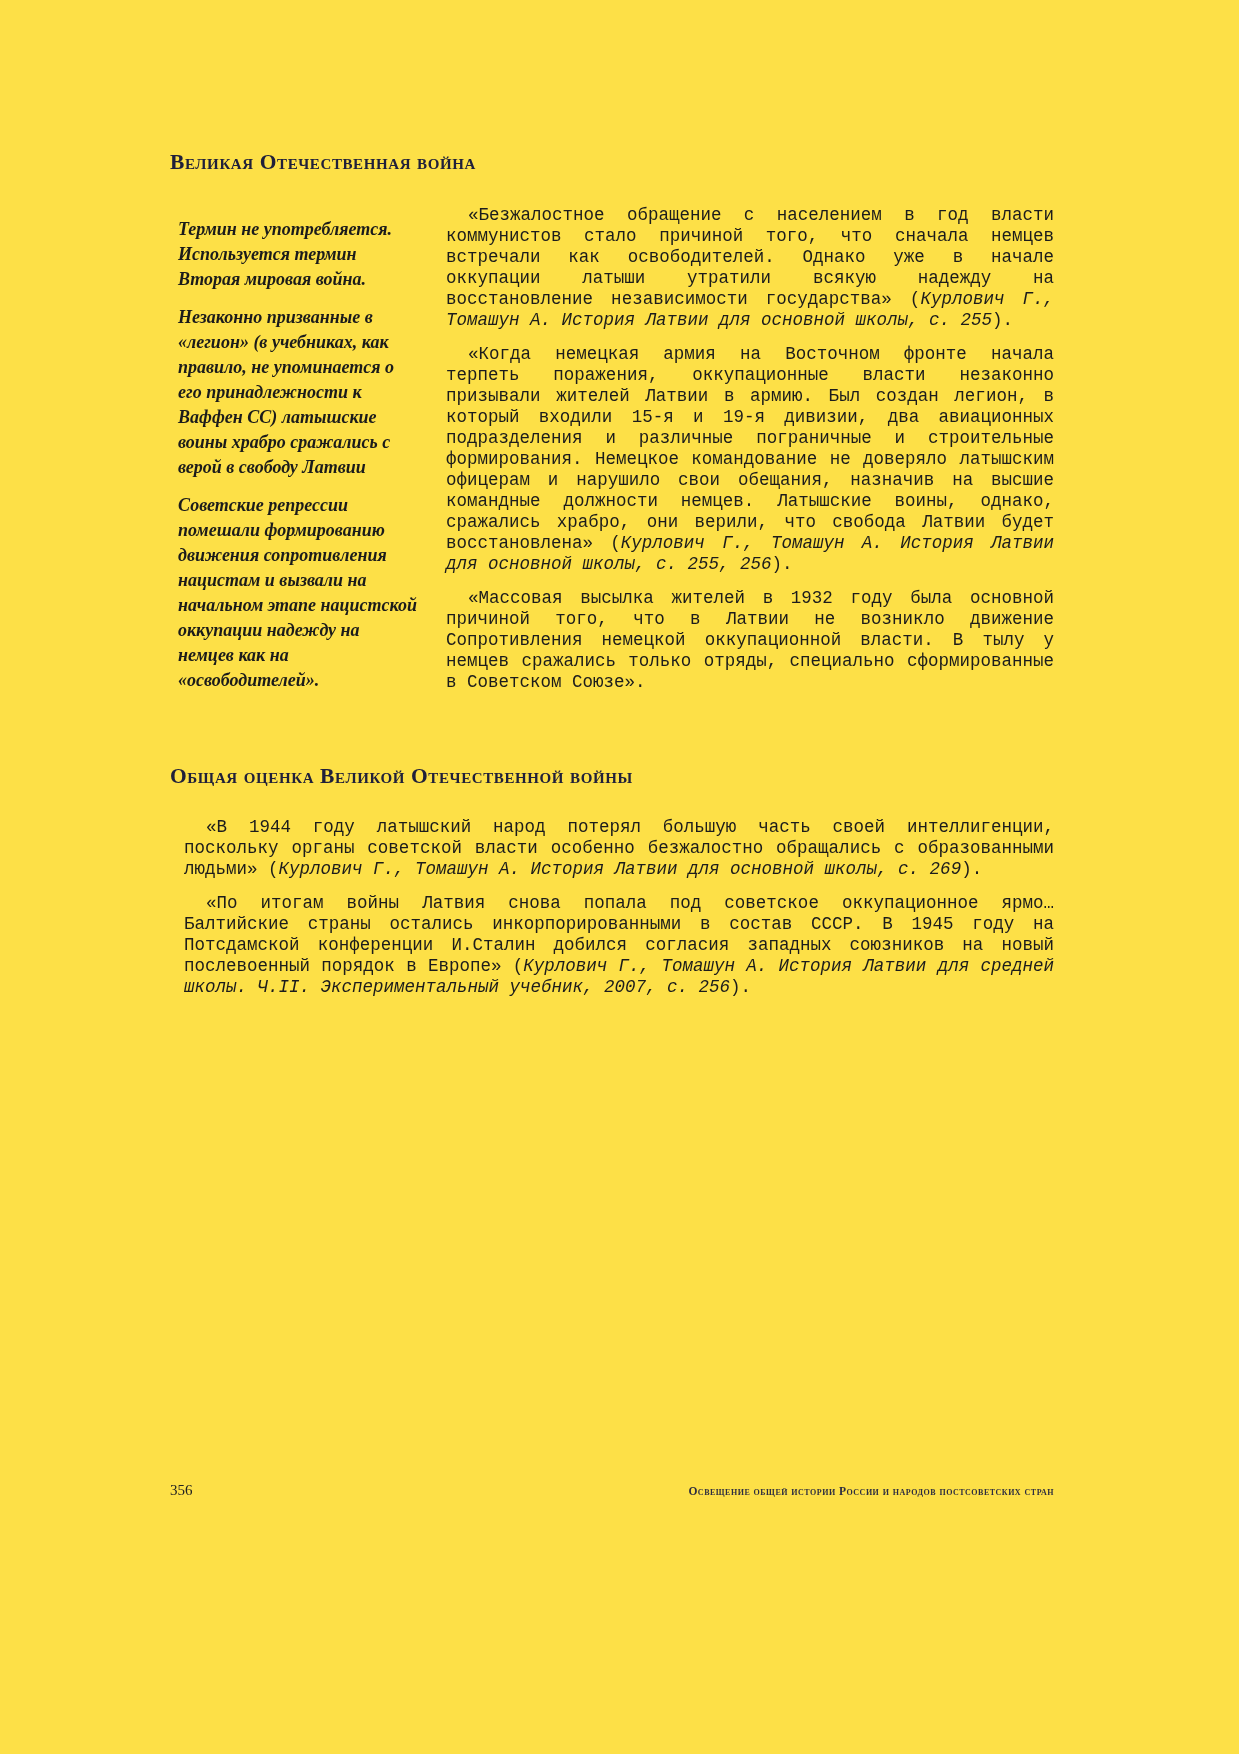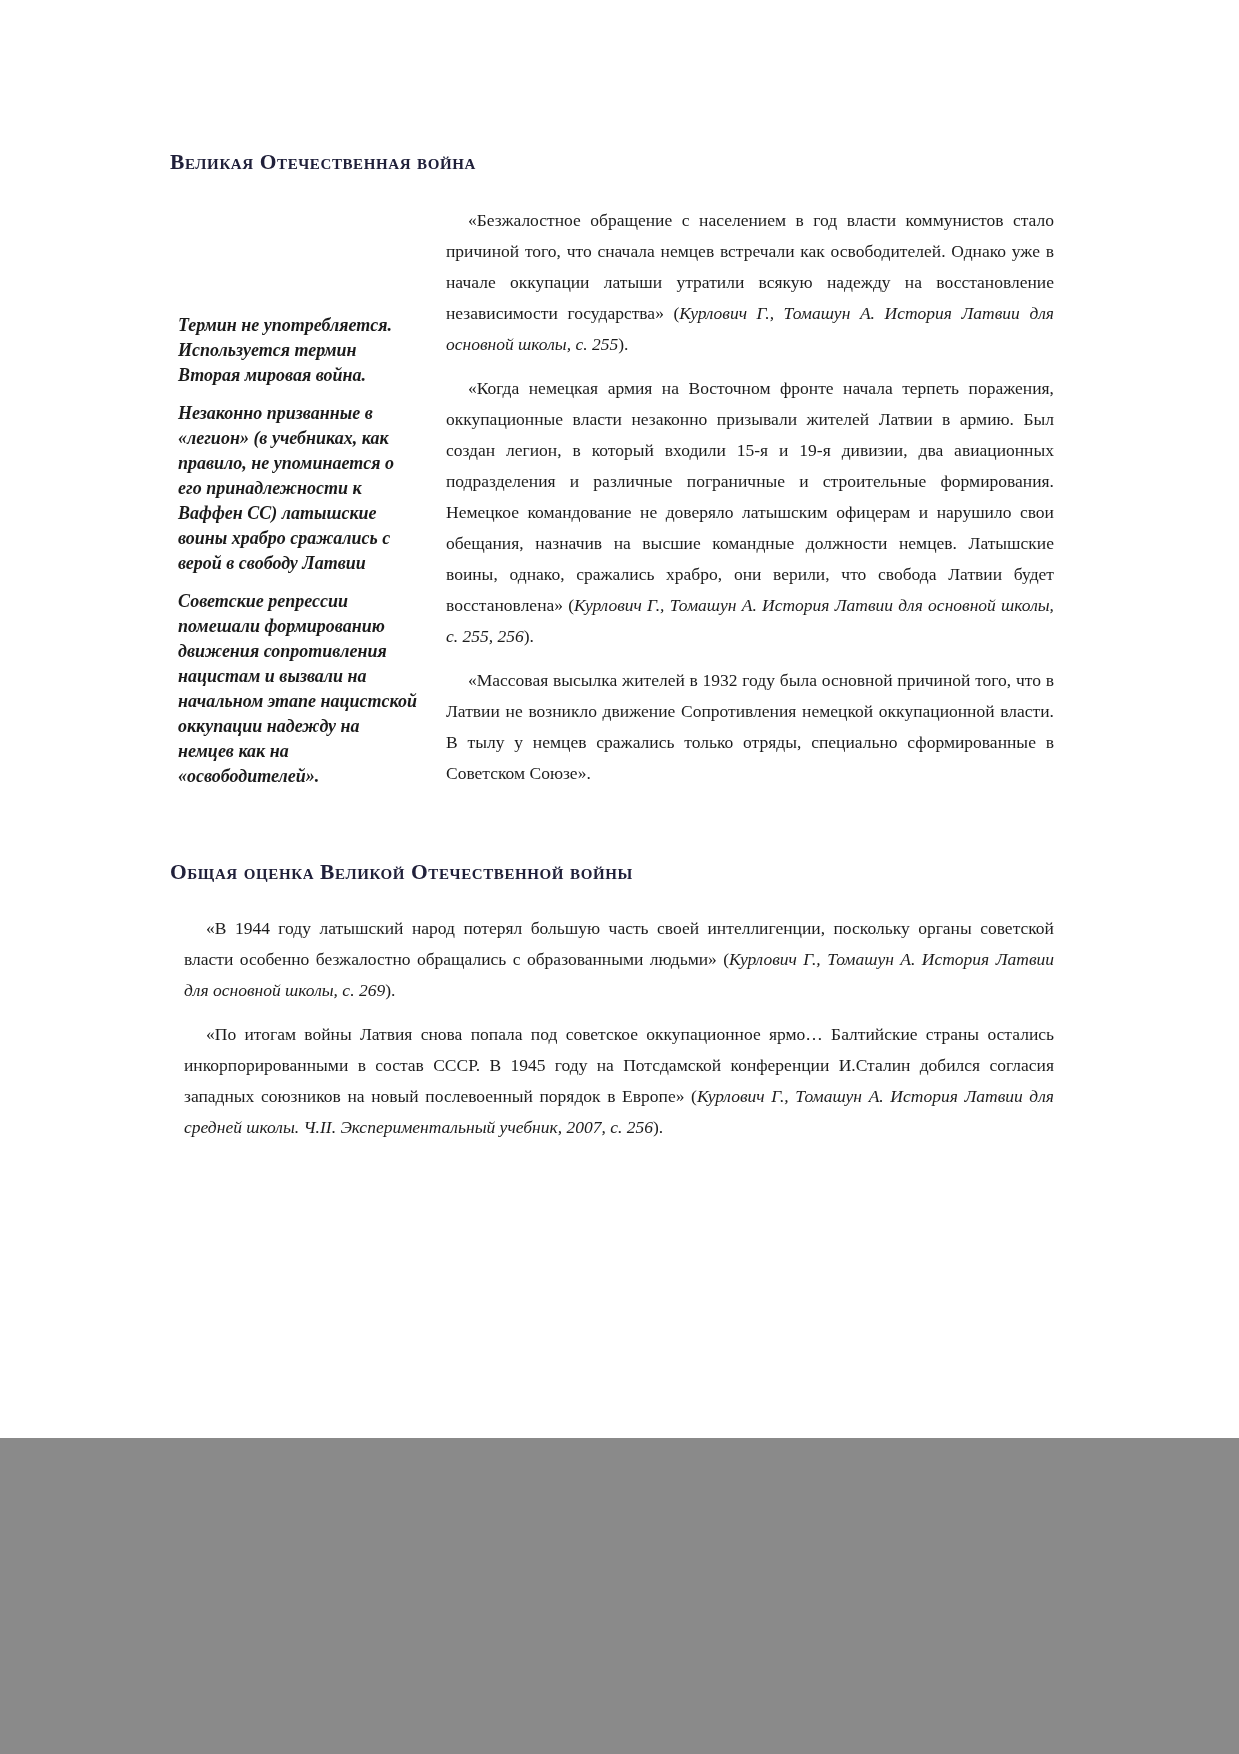--- a/index.html
+++ b/index.html
@@ -6,23 +6,23 @@
     --heading: #20203a;
     --body: #1c1c1c;
     --divider: #4a4a4a;
     --footer: #2e2e40;
   }
   *{ box-sizing: border-box; margin:0; padding:0; }
   html,body{ background:#8a8a8a; }
   .page{
     position: relative;
     width: 1239px;
-    height: 1438px;
+    height: 1754px;
     margin: 0 auto;
-    background: #ffffff;
+    background: #fde047;
     font-family: "Liberation Serif", "DejaVu Serif", serif;
     color: var(--body);
     overflow: hidden;
   }
   .content{
     position: absolute;
     left: 170px;
     top: 150px;
     width: 884px;
   }
@@ -50,21 +50,22 @@
   }
   .left-col p{ margin: 0 0 13px; }
   .col-divider{
     flex: 0 0 0px;
     border-left: 1.5px solid var(--divider);
   }
   .right-col{
     flex: 1 1 auto;
     padding-left: 13px;
     font-size: 17.5px;
-    line-height: 31px;
+    line-height: 21px;
+    font-family: Liberation Mono, monospace;
   }
   .right-col p{
     text-align: justify;
     text-indent: 22px;
     margin: 0 0 13px;
   }
   .right-col em{ font-style: italic; }
   .section2{ margin-top: 58px; }
   .section2 .section-heading{ margin-bottom: 28px; }
   .footer{

